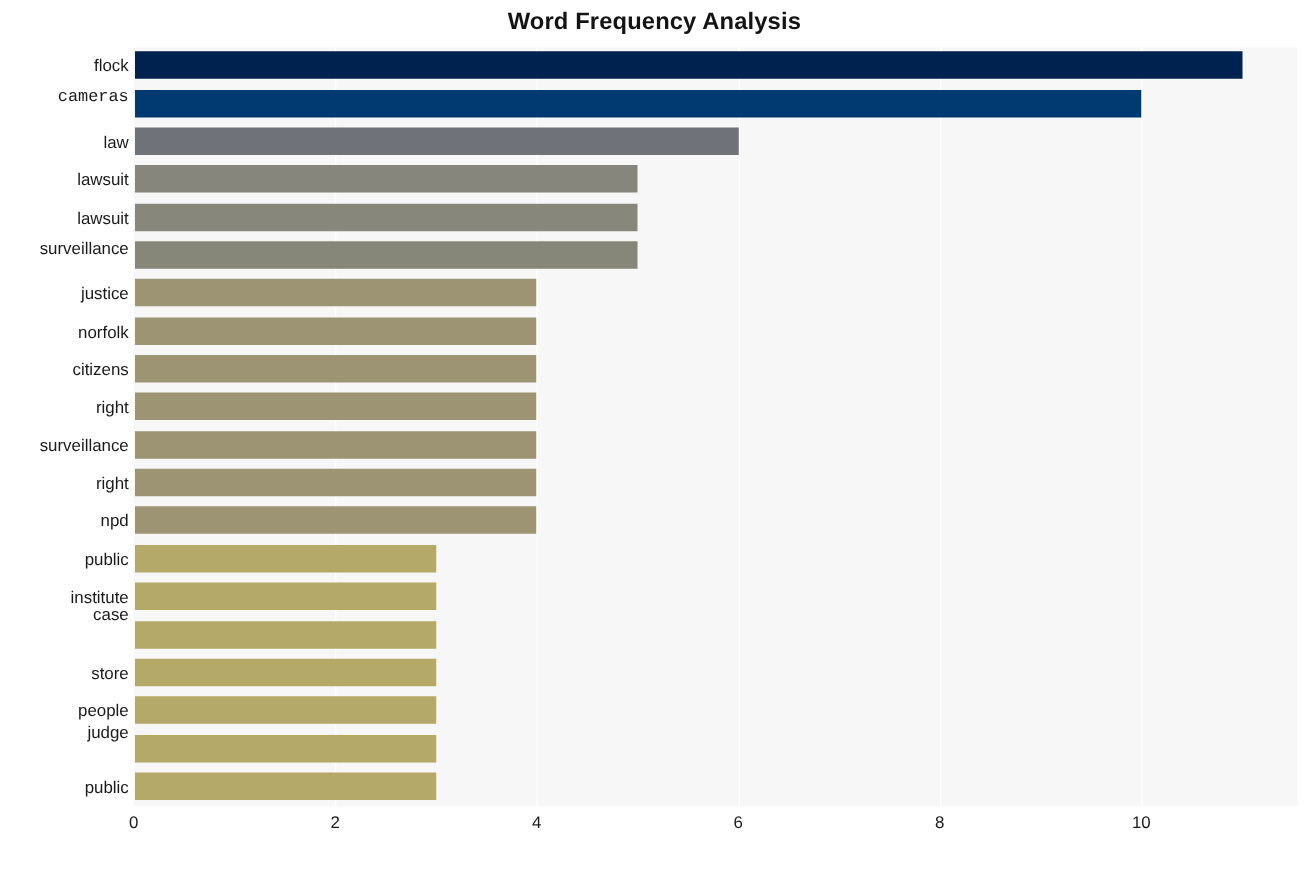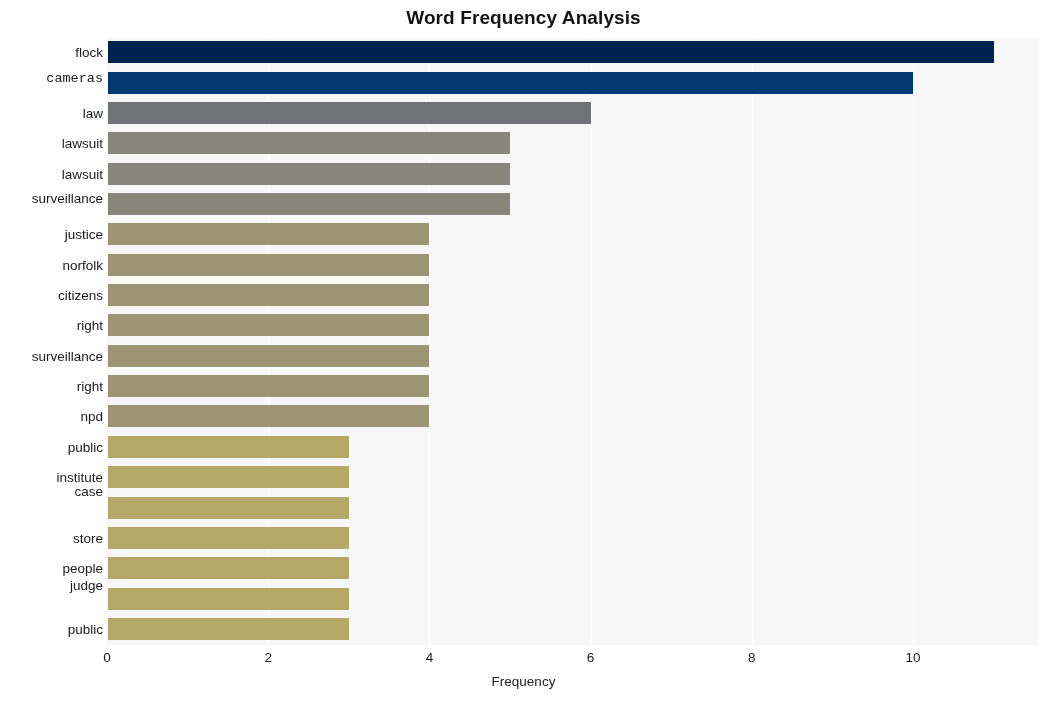--- a/index.html
+++ b/index.html
@@ -206,15 +206,14 @@
 
   <div id="x-axis-labels">
       <div class="xtick" style="left: 107px;">0</div>
       <div class="xtick" style="left: 268.212px;">2</div>
       <div class="xtick" style="left: 429.424px;">4</div>
       <div class="xtick" style="left: 590.636px;">6</div>
       <div class="xtick" style="left: 751.848px;">8</div>
       <div class="xtick" style="left: 913.061px;">10</div>
     </div>
 
-  <div id="x-axis-title">Frequency</div>
 
 </div>
 
 </body></html>

